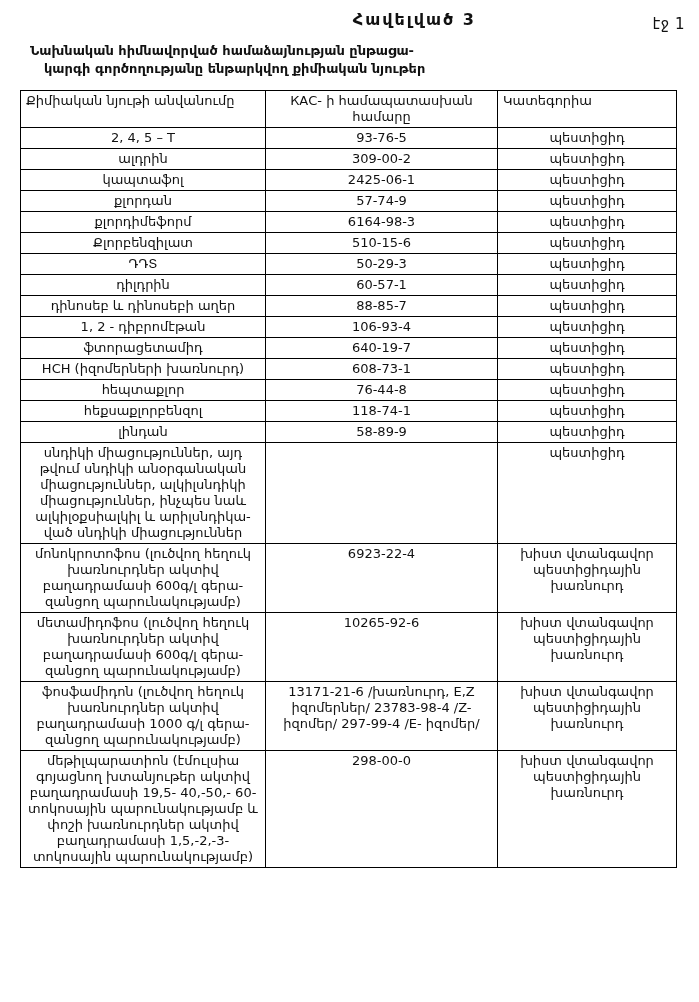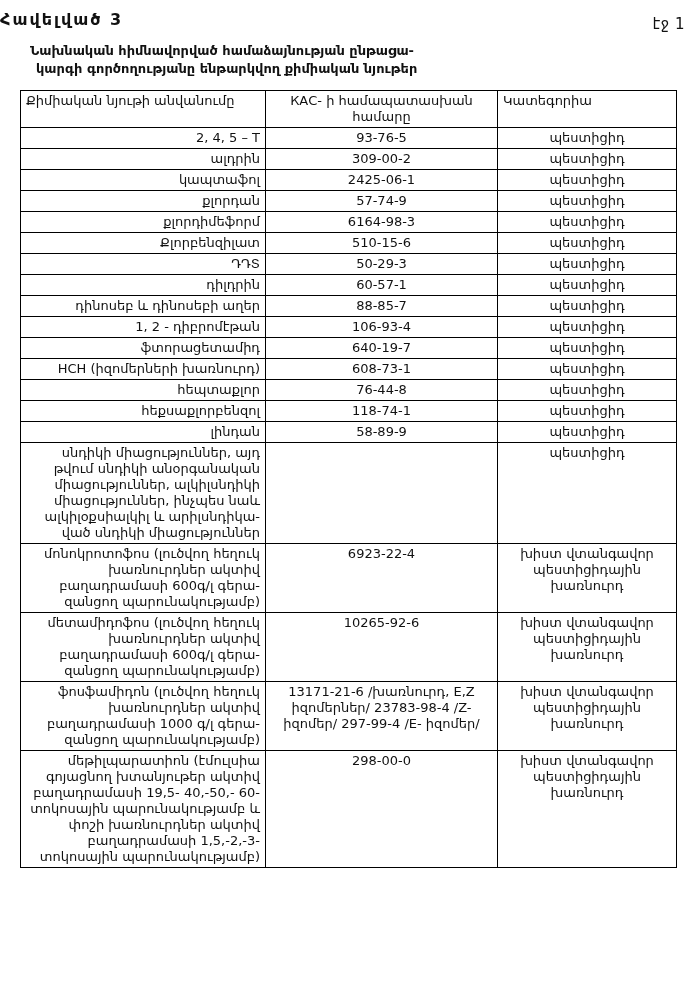--- a/index.html
+++ b/index.html
@@ -20,35 +20,35 @@
     background: #ffffff;
   }
   .page-number {
     position: absolute;
     top: 5px;
     right: 14px;
     font-size: 15px;
     letter-spacing: 0.5px;
   }
   .doc-title {
-    margin: 10px 0 0 0;
+    margin: 10px 0 0 16px;
     width: 460px;
-    text-align: left;
+    text-align: right;
     font-size: 16px;
     font-weight: bold;
     letter-spacing: 2px;
   }
   .doc-subtitle {
     margin: 13px 0 0 30px;
     font-size: 13px;
     font-weight: bold;
     line-height: 1.35;
     width: 640px;
   }
-  .doc-subtitle .subtitle-line:nth-child(2) { margin-left: 6px; }
+  .doc-subtitle .subtitle-line:nth-child(2) { margin-left: 14px; }
   table.chem-table {
     margin: 13px 0 0 20px;
     border-collapse: collapse;
     width: 656px;
     table-layout: fixed;
   }
   .chem-table th, .chem-table td {
     border: 1px solid #000000;
     font-size: 13px;
     font-weight: normal;
@@ -56,21 +56,21 @@
     padding: 2px 5px;
     vertical-align: top;
     word-wrap: break-word;
   }
   .col-name { width: 245px; }
   .col-cas  { width: 232px; }
   .col-cat  { width: 179px; }
   .th-name  { text-align: left; padding-top: 4px; }
   .th-cas   { text-align: center; padding-top: 4px; padding-bottom: 6px; }
   .th-cat   { text-align: left; padding-top: 4px; }
-  .cell-name     { text-align: right; }
+  .cell-name     { text-align: center; }
   .cell-cas      { text-align: center; }
   .cell-category { text-align: center; }
 </style>
 </head>
 <body>
 
 <div class="page">
 
   <div class="page-number">էջ 1</div>
 

